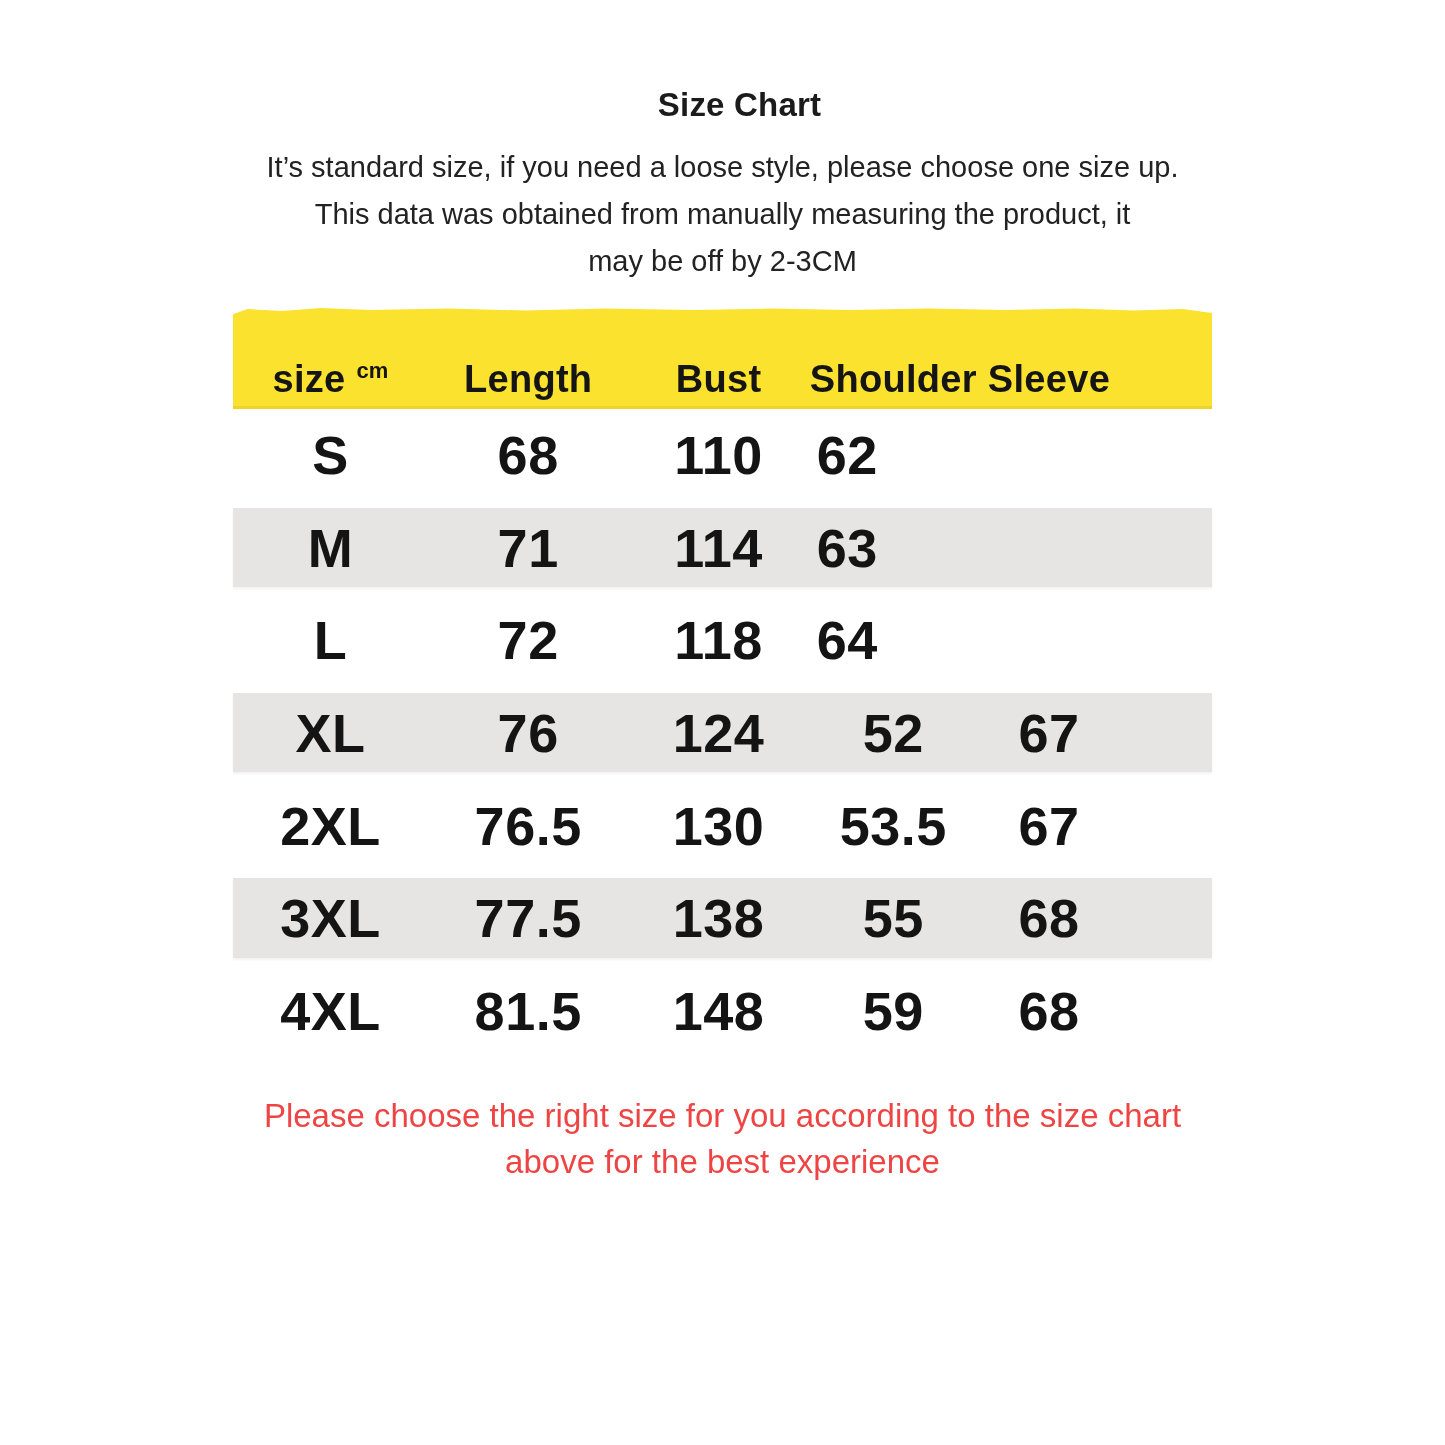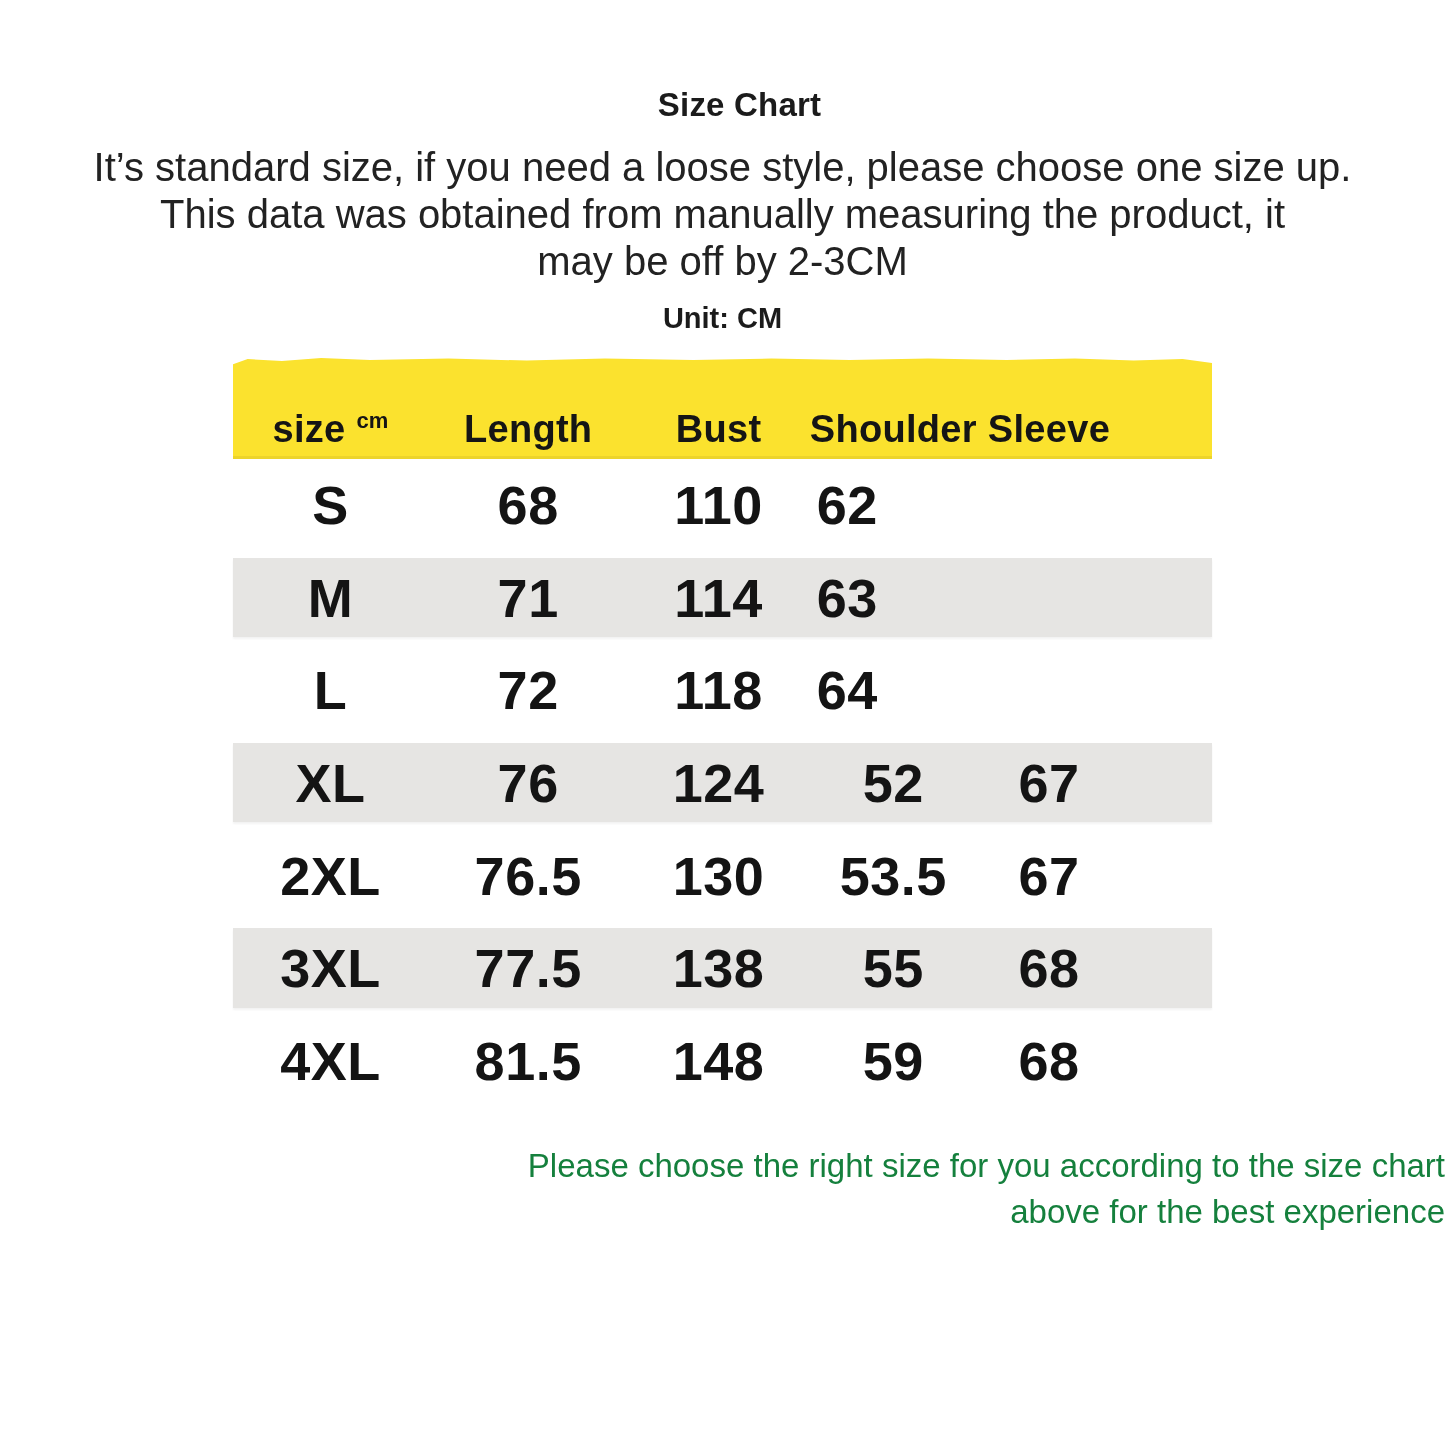--- a/index.html
+++ b/index.html
@@ -23,21 +23,21 @@
     text-align:center;
     font-size:33px;
     font-weight:700;
     letter-spacing:.2px;
     line-height:38px;
     padding-left:34px;
   }
   .note{
     margin-top:20px;
     text-align:center;
-    font-size:40px;
+    font-size:29px;
     font-weight:400;
     line-height:47px;
     color:#222;
   }
   .note div{white-space:nowrap;}
   .unit{
     margin-top:16px;
     text-align:center;
     font-size:29px;
     font-weight:700;
@@ -94,42 +94,41 @@
     z-index:1;
     text-align:center;
     font-size:54px;
     font-weight:700;
     color:#141414;
     letter-spacing:.5px;
   }
 
   .footer{
     margin-top:36px;
-    text-align:right;
+    text-align:center;
     font-size:33px;
     font-weight:400;
     line-height:46px;
-    color:#15803d;
+    color:#ef4444;
   }
   .footer div{white-space:nowrap;}
 </style>
 </head>
 <body>
 
 <div class="page">
 
   <h1 class="title">Size Chart</h1>
 
   <div class="note">
     <div>It’s standard size, if you need a loose style, please choose one size up.</div>
     <div>This data was obtained from manually measuring the product, it</div>
     <div>may be off by 2-3CM</div>
   </div>
 
-  <div class="unit">Unit: CM</div>
 
   <div class="size-table">
     <div class="thead grid-cols">
       <div class="th col-size"><span>size</span><span class="sup">cm</span></div>
       <div class="th col-length">Length</div>
       <div class="th col-bust">Bust</div>
       <div class="th col-shoulder">Shoulder</div>
       <div class="th col-sleeve">Sleeve</div>
     </div>
     <div id="tbody">

